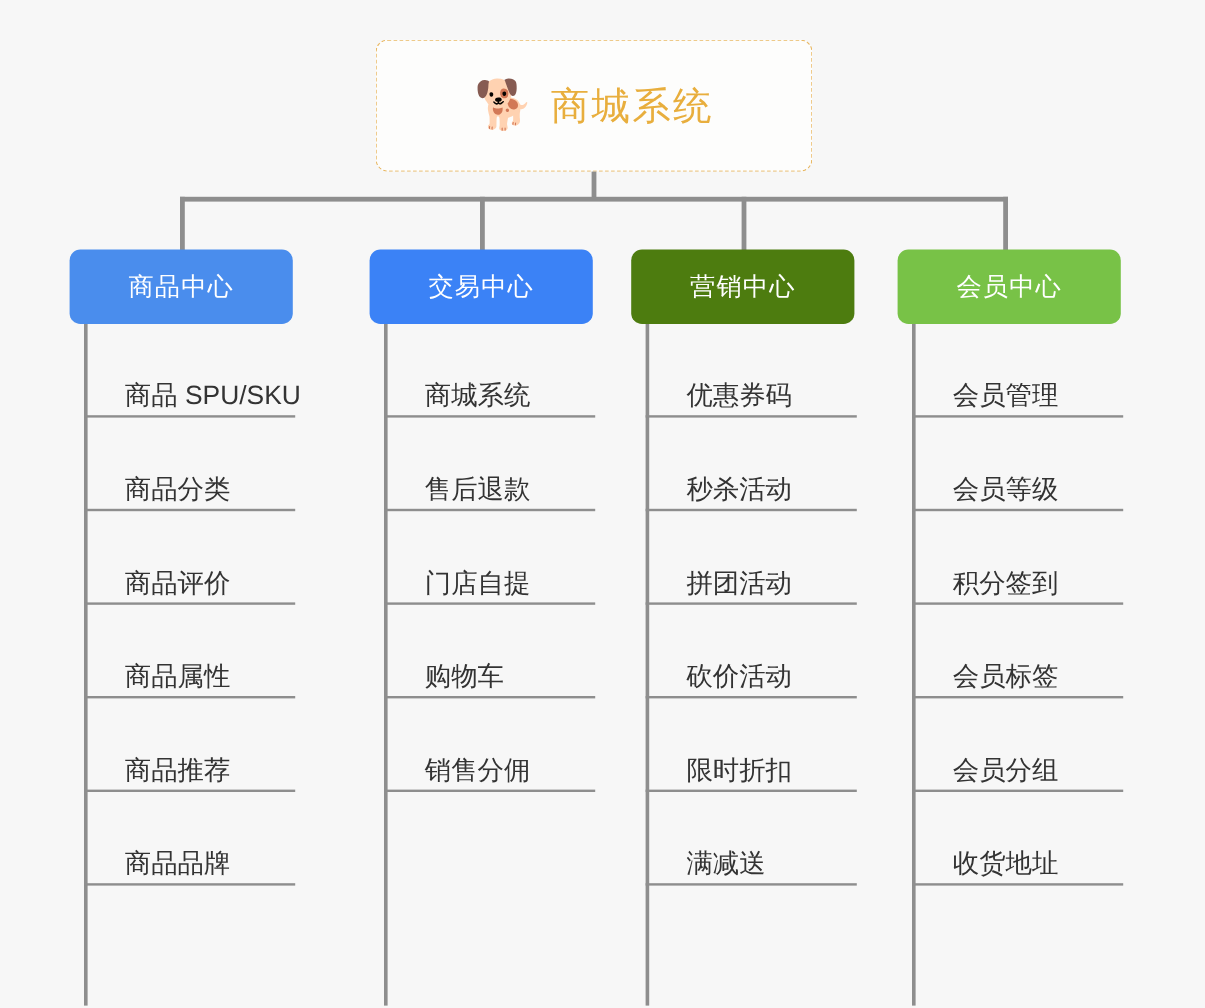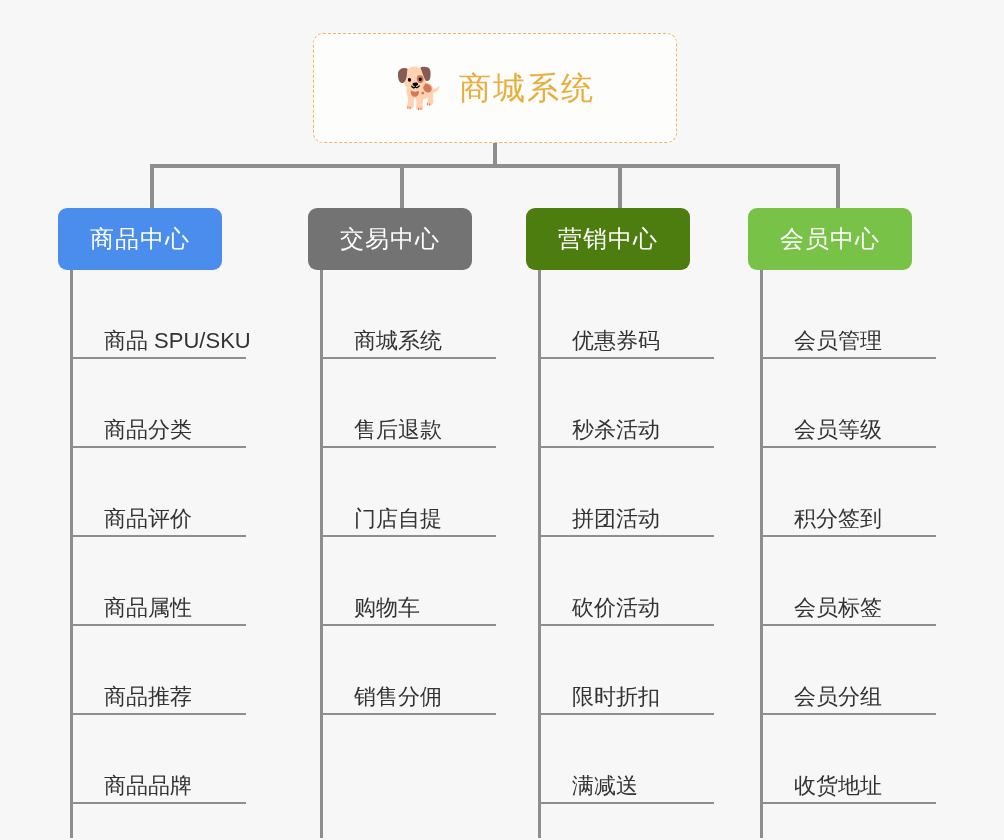--- a/index.html
+++ b/index.html
@@ -75,54 +75,54 @@
   .branch {
     position: absolute;
     top: 208px;
   }
   .branch-1 { left: 58px;  }
   .branch-2 { left: 308px; }
   .branch-3 { left: 526px; }
   .branch-4 { left: 748px; text-align: center; }
 
   .branch-header {
-    width: 164px;
+    width: 186px;
     height: 62px;
     border-radius: 9px;
     display: flex;
     align-items: center;
     justify-content: center;
     color: #ffffff;
-    font-size: 24px;
+    font-size: 21px;
     letter-spacing: 1px;
     white-space: nowrap;
   }
   .branch-1 .branch-header { background: #4a8ded; }
-  .branch-2 .branch-header { background: #737373; }
+  .branch-2 .branch-header { background: #3b82f6; }
   .branch-3 .branch-header { background: #4d7c0f; }
   .branch-4 .branch-header { background: #78c247; }
 
   
   .leaf-list {
     position: relative;
     margin-top: 0;
     padding-left: 0;
     list-style: none;
   }
   .leaf-trunk {
     position: absolute;
     left: 12px;
     top: 0;
     width: 3px;
     height: 568px;
     background: #8e8e8e;
   }
   .leaf-item {
     position: relative;
-    height: 89px;
+    height: 78px;
     margin-left: 12px;
     padding-left: 34px;
     display: flex;
     align-items: flex-end;
     border-bottom: 2px solid #8e8e8e;
     width: 176px;
   }
   .leaf-label {
     font-size: 22px;
     color: #333333;

